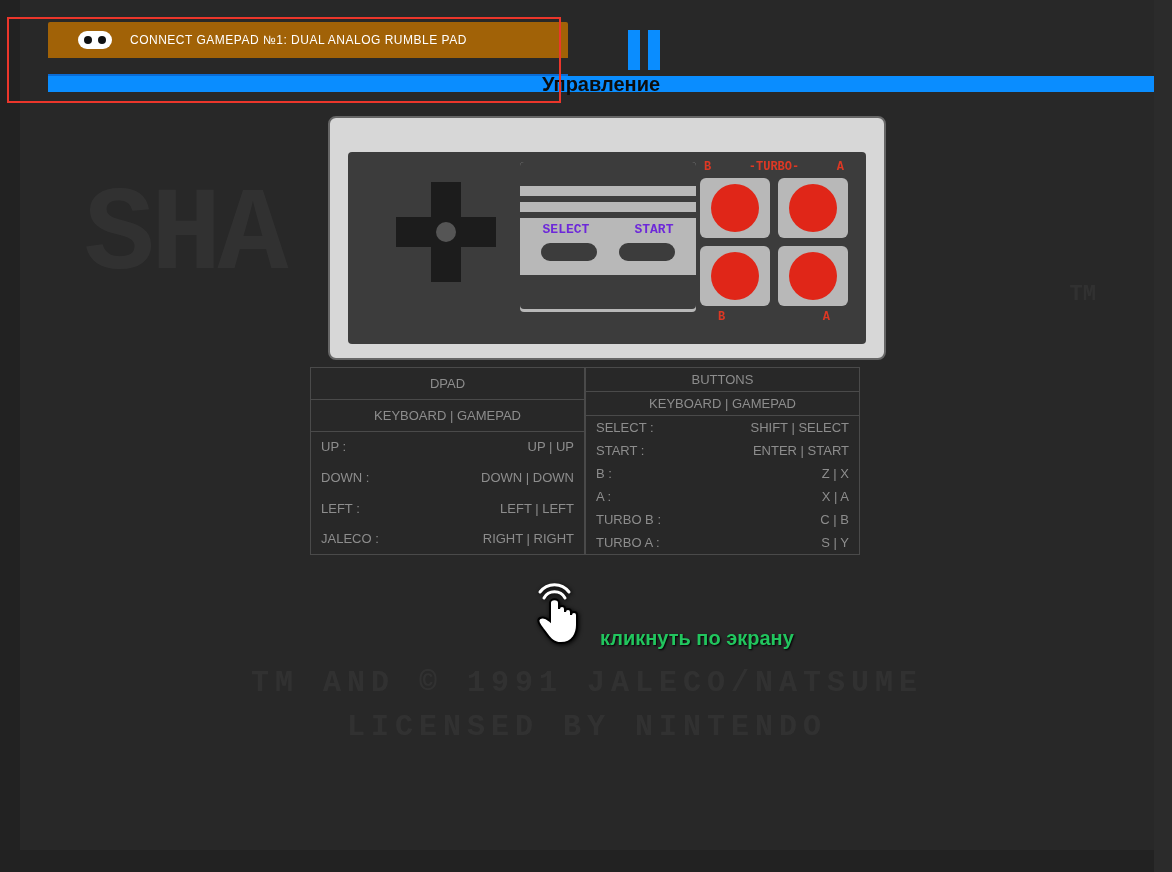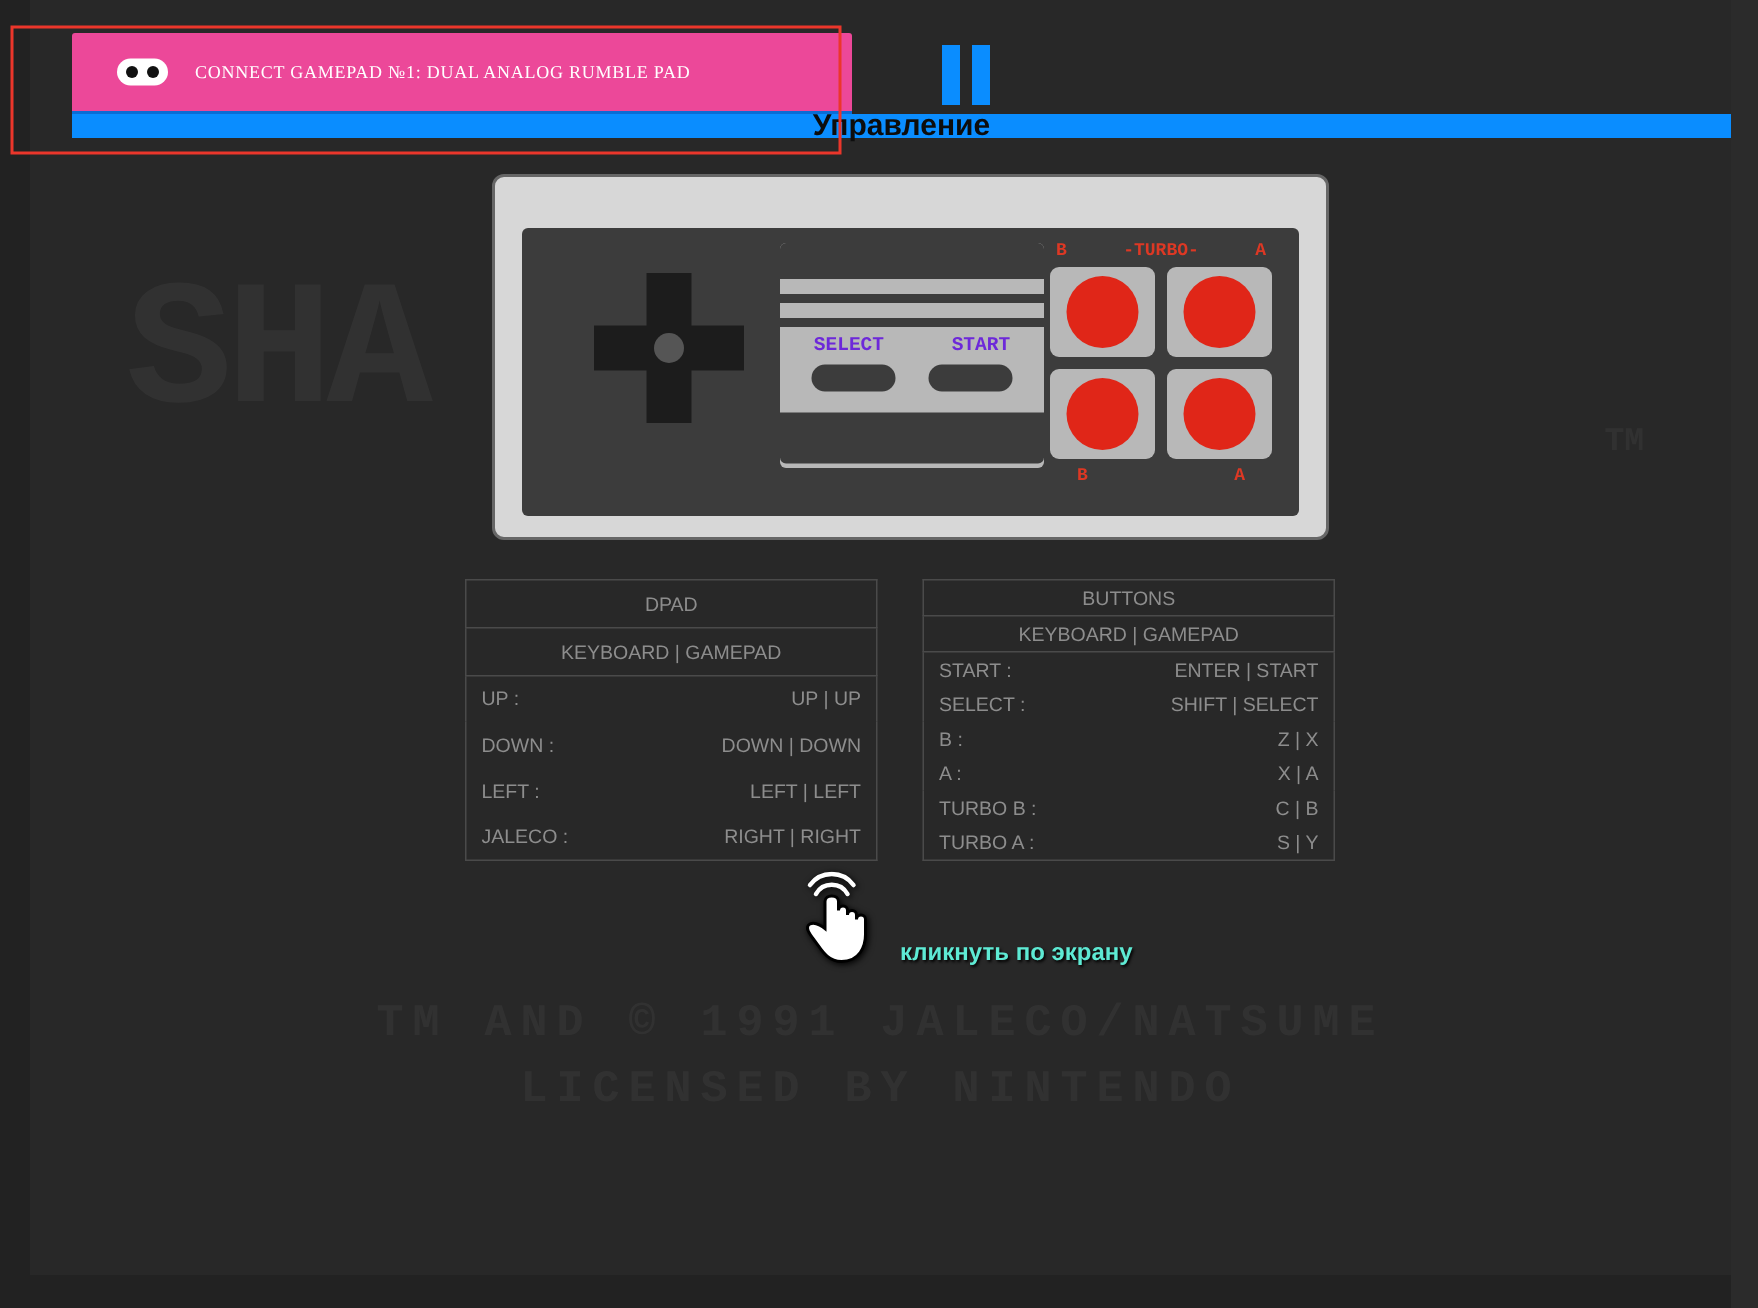--- a/index.html
+++ b/index.html
@@ -4,21 +4,21 @@
 <style>
   html,body{margin:0;padding:0;background:#222;font-family:Arial,Helvetica,sans-serif;color:#9e9e9e;}
   .stage{position:relative;width:1172px;height:872px;background:#222;overflow:hidden;}
   .frame{position:absolute;left:20px;top:0;right:18px;bottom:22px;background:#282828;}
   .scrollbar{position:absolute;right:0;top:0;width:18px;height:100%;background:#2b2b2b;}
 
   
   .redbox{position:absolute;left:7px;top:17px;width:550px;height:82px;border:2px solid #eb362b;z-index:50;pointer-events:none;}
 
   
-  .toast{position:absolute;left:28px;top:22px;width:520px;height:52px;background:#ec4899;display:flex;align-items:center;gap:18px;padding-left:30px;box-sizing:border-box;border-radius:2px 2px 0 0;font-family:Liberation Serif, serif;}
+  .toast{position:absolute;left:28px;top:22px;width:520px;height:36px;background:#a16207;display:flex;align-items:center;gap:18px;padding-left:30px;box-sizing:border-box;border-radius:2px 2px 0 0;}
   .toast-bar{position:absolute;left:28px;top:74px;width:520px;height:6px;background:#0a6cd6;}
   .toast-text{color:#fff;font-size:12px;letter-spacing:0.5px;}
   .pad-icon{width:34px;height:18px;background:#fff;border-radius:10px;position:relative;}
   .pad-icon::before,.pad-icon::after{content:"";position:absolute;top:5px;width:8px;height:8px;background:#111;border-radius:50%;}
   .pad-icon::before{left:6px;}
   .pad-icon::after{right:6px;}
 
   
   .pause{position:absolute;left:608px;top:30px;display:flex;gap:8px;}
   .pause span{width:12px;height:40px;background:#0a8dff;}
@@ -52,32 +52,32 @@
   .mid-bot{height:34px;background:#3c3c3c;margin-top:14px;border-radius:0 0 4px 4px;}
   
   .btns{position:absolute;right:12px;top:8px;width:160px;height:170px;}
   .bt-row{display:flex;justify-content:space-between;color:#dd3824;font-family:'Courier New',monospace;font-size:12px;padding:0 10px 4px;font-weight:bold;}
   .bt-grid{display:grid;grid-template-columns:1fr 1fr;grid-template-rows:1fr 1fr;gap:8px;width:148px;height:128px;margin:0 auto;}
   .bt-well{background:#b8b8b8;border-radius:6px;display:flex;align-items:center;justify-content:center;}
   .bt{width:48px;height:48px;background:#e02618;border-radius:50%;}
   .bt-row2{display:flex;justify-content:space-between;color:#dd3824;font-family:'Courier New',monospace;font-size:12px;padding:4px 24px 0;font-weight:bold;}
 
   
-  .tables{position:absolute;left:290px;top:386px;display:flex;gap:30px;justify-content:flex-end;}
+  .tables{position:absolute;left:290px;top:367px;display:flex;justify-content:flex-end;}
   table{border-collapse:collapse;width:275px;}
   th,td{border:1px solid #4a4a4a;padding:4px 10px;font-size:13px;color:#8d8d8d;text-align:center;}
   th{font-weight:normal;}
   td.k{text-align:left;border-right:none;}
   td.v{text-align:right;border-left:none;}
   td.noborder{border-left:none;border-right:none;border-bottom:none;}
 
   
   .click{position:absolute;left:510px;top:580px;display:flex;align-items:center;gap:18px;}
   .click svg{filter:drop-shadow(1px 1px 2px #000);}
-  .click-text{color:#5eead4;font-size:16px;font-weight:bold;text-shadow:1px 1px 2px #000;margin-top:47px;}
+  .click-text{color:#22c55e;font-size:20px;font-weight:bold;text-shadow:1px 1px 2px #000;margin-top:47px;}
 </style>
 </head>
 <body>
 
 <div class="stage">
   <div class="frame">
 
     <div class="bg-title">SHA    ND</div>
     <div class="tm-small">TM</div>
     <div class="bg-line l1">TM AND © 1991 JALECO/NATSUME</div>
@@ -178,26 +178,26 @@
         <tbody>
             <tr>
               <th colspan="2">BUTTONS</th>
             </tr>
         <tr>
               <th colspan="2">KEYBOARD | GAMEPAD</th>
             </tr>
         </tbody>
           <tbody id="buttons-body">
             <tr>
+              <td class="k noborder" style="border-top: none; border-bottom: none;">SELECT :</td>
+              <td class="v noborder" style="border-top: none; border-bottom: none;">SHIFT | SELECT</td>
+            </tr>
+            <tr>
               <td class="k" style="border-top: none; border-bottom: none;">START :</td>
               <td class="v" style="border-top: none; border-bottom: none;">ENTER | START</td>
-            </tr>
-            <tr>
-              <td class="k noborder" style="border-top: none; border-bottom: none;">SELECT :</td>
-              <td class="v noborder" style="border-top: none; border-bottom: none;">SHIFT | SELECT</td>
             </tr>
             <tr>
               <td class="k noborder" style="border-top: none; border-bottom: none;">B :</td>
               <td class="v noborder" style="border-top: none; border-bottom: none;">Z | X</td>
             </tr>
             <tr>
               <td class="k noborder" style="border-top: none; border-bottom: none;">A :</td>
               <td class="v noborder" style="border-top: none; border-bottom: none; margin-top: 16px;">X | A</td>
             </tr>
             <tr>

